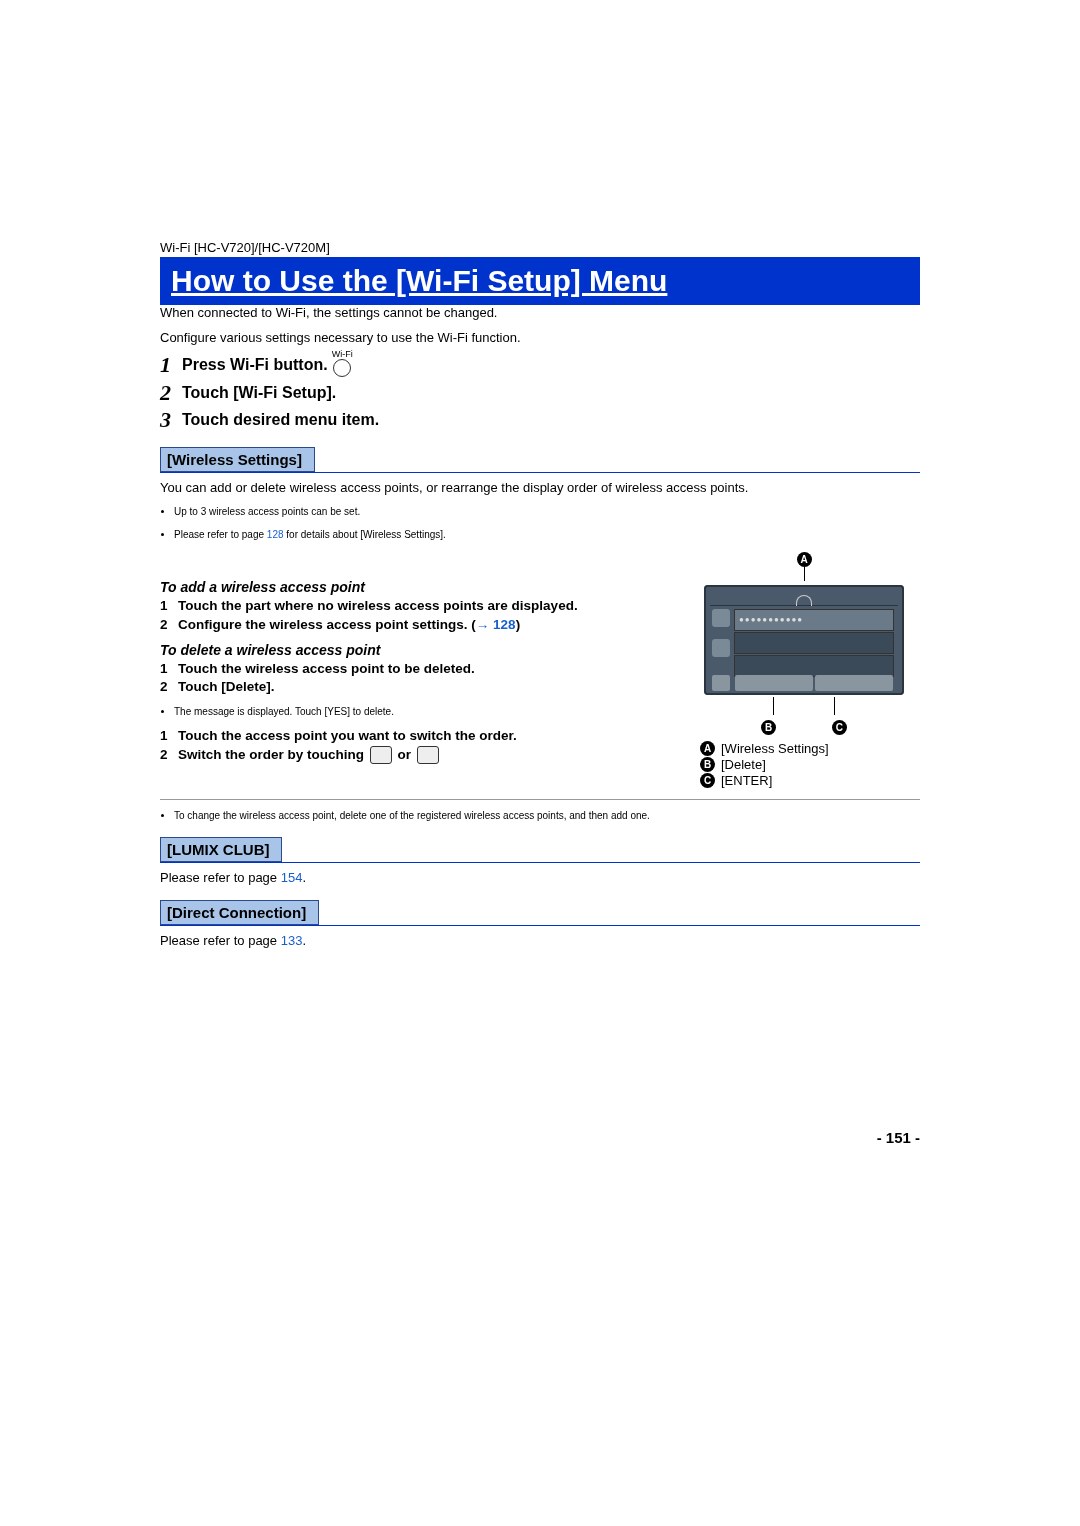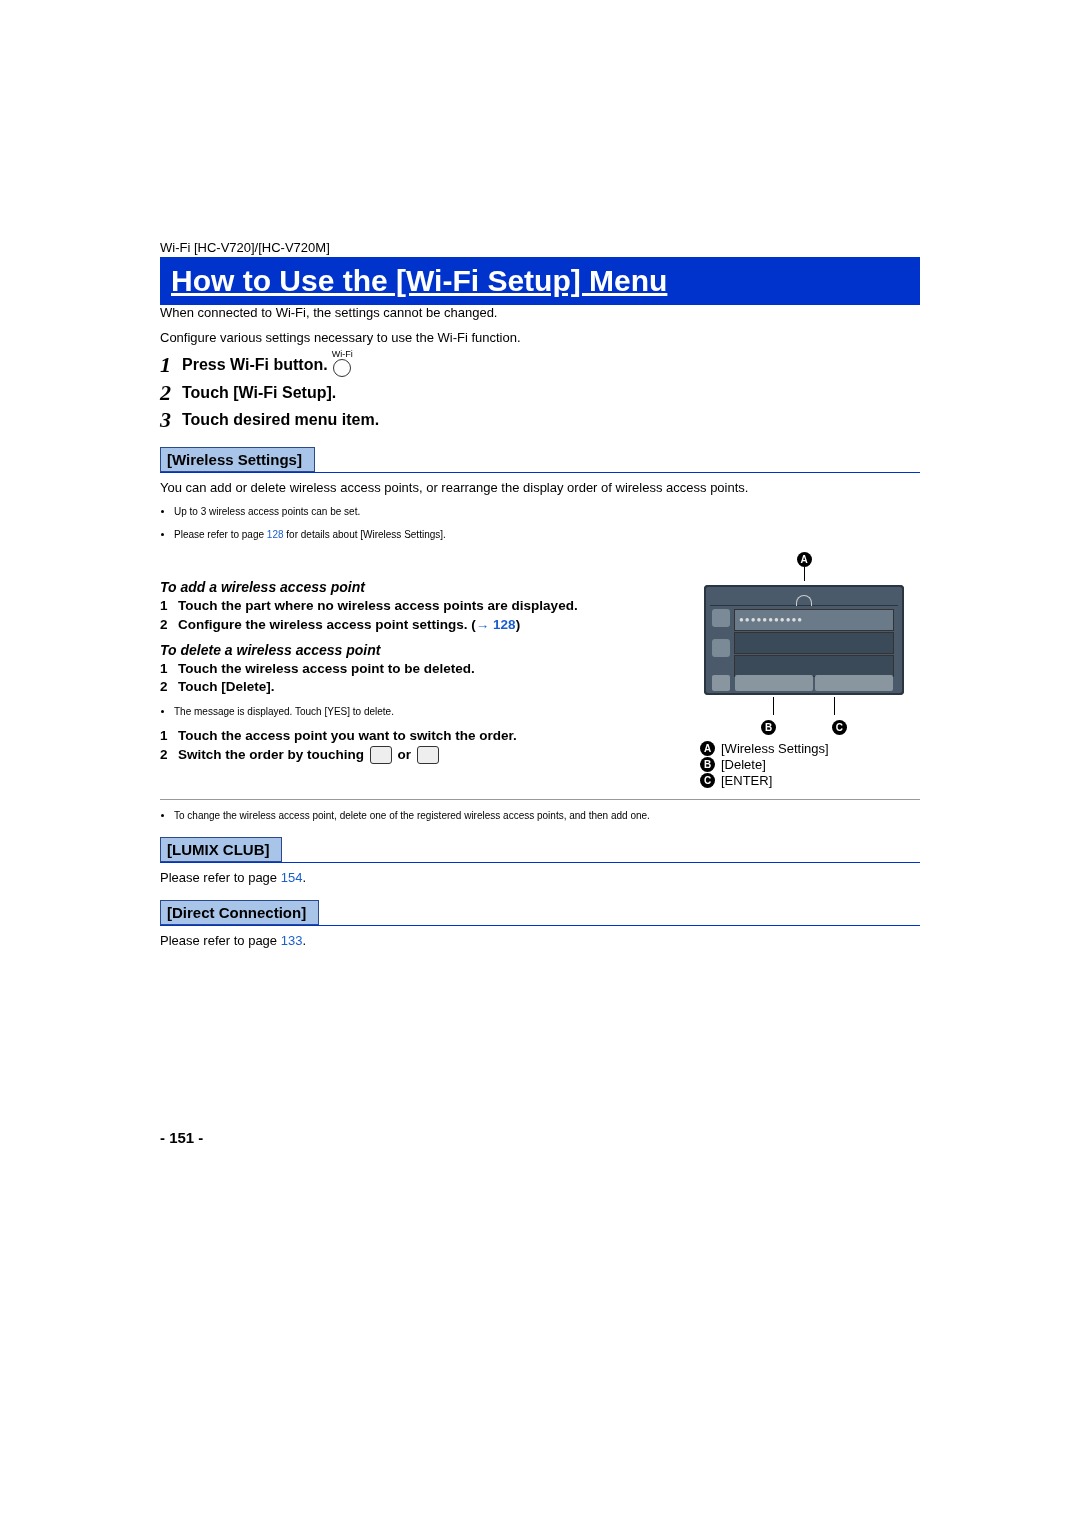--- a/index.html
+++ b/index.html
@@ -203,21 +203,21 @@
   .legend {
     margin-top: 6px;
     font-size: 13px;
   }
   .legend-row { display:flex; align-items:center; margin:1px 0;}
   .legend-row .callout-circle { margin-right:6px;}
   .page-num {
     position:absolute;
     bottom: 380px;
     left:0; right:0;
-    text-align:left;
+    text-align:right;
     font-weight:bold;
     font-size:15px;
   }
 </style>
 </head>
 <body>
 
 <div class="page">
   <div class="header-line">Wi-Fi [HC-V720]/[HC-V720M]</div>
 

